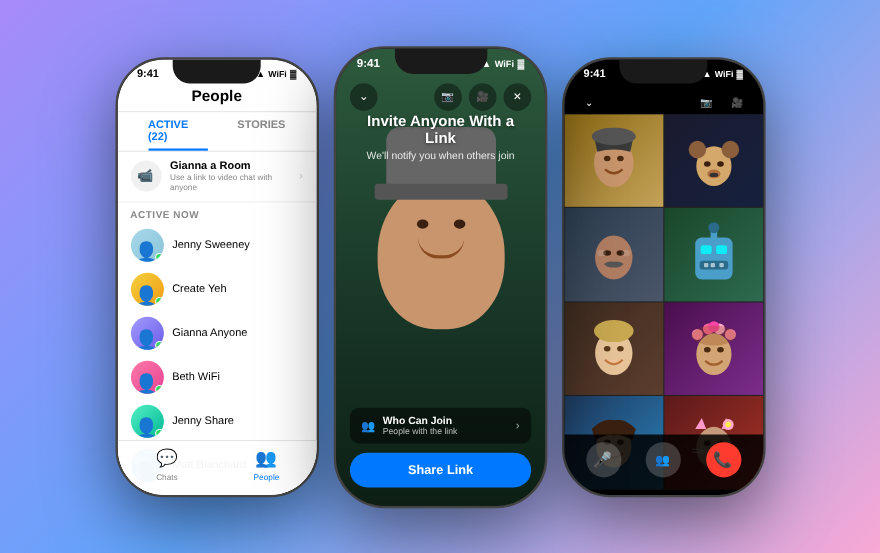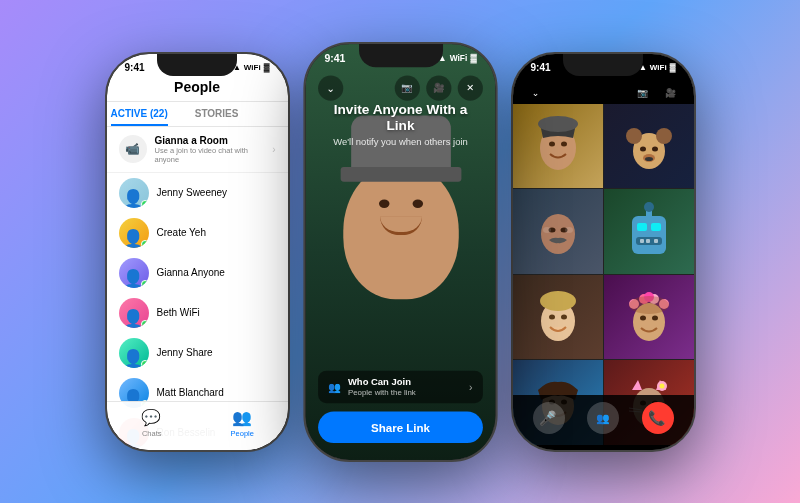--- a/index.html
+++ b/index.html
@@ -101,21 +101,21 @@
     }
     .left-header-title {
       font-size: 14px;
       font-weight: 700;
       color: #000;
     }
 
     .tab-row {
       display: flex;
       border-bottom: 1px solid #e5e5e5;
-      padding: 6px 4px 0;
+      padding: 6px 28px 0;
       gap: 27px;
     }
     .tab-item {
       font-size: 10px;
       font-weight: 600;
       padding-bottom: 5px;
       color: #888;
       cursor: pointer;
     }
     .tab-item.active {
@@ -502,25 +502,26 @@
         <div class="tab-item active">ACTIVE (22)</div>
         <div class="tab-item">STORIES</div>
       </div>
 
       <div class="create-room-row">
         <div class="create-room-icon">
           <span>📹</span>
         </div>
         <div class="create-room-text">
           <div class="create-room-title">Gianna a Room</div>
-          <div class="create-room-sub">Use a join to video chat with anyone</div>
+          <div class="create-room-sub">Use a link to video chat with anyone</div>
         </div>
         <div class="create-room-chevron">›</div>
       </div>
 
+      <div class="section-label">ACTIVE NOW</div>
 
       <div class="contact-row">
         <div class="contact-avatar av1">
           <div class="avatar-person">👤</div>
           <div class="online-dot"></div>
         </div>
         <div class="contact-name">Jenny Sweeney</div>
       </div>
 
       <div class="contact-row">

